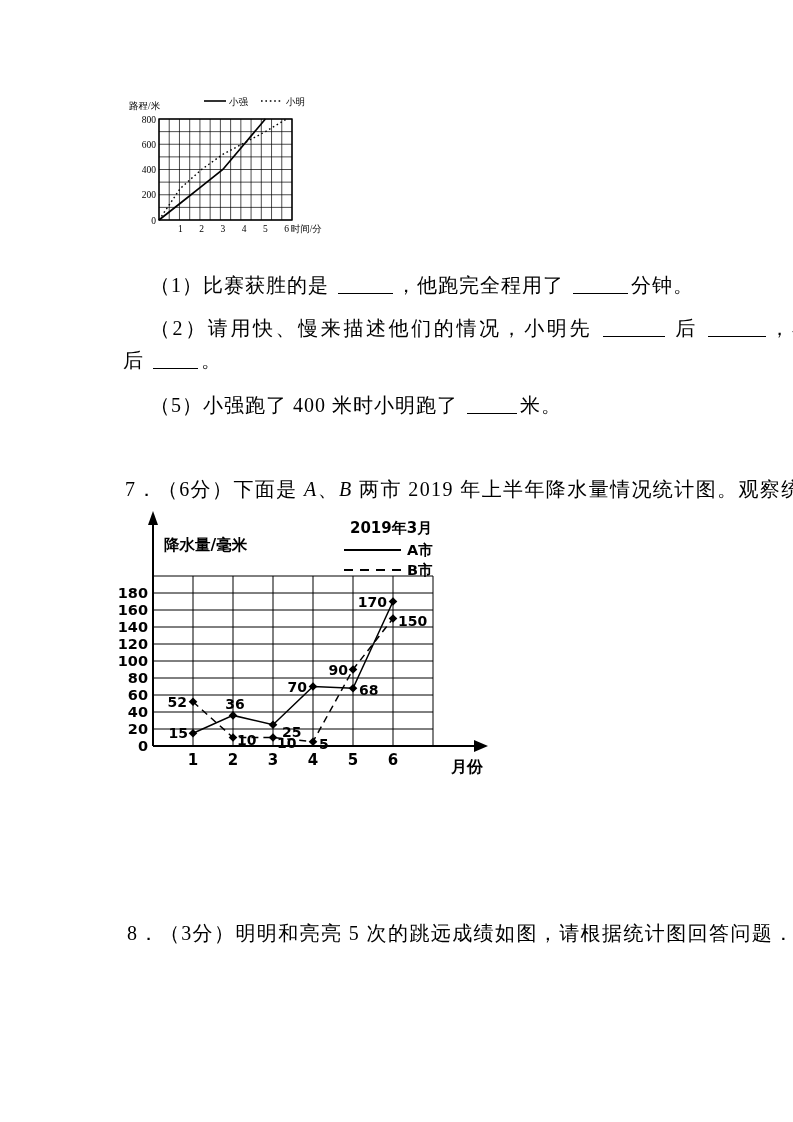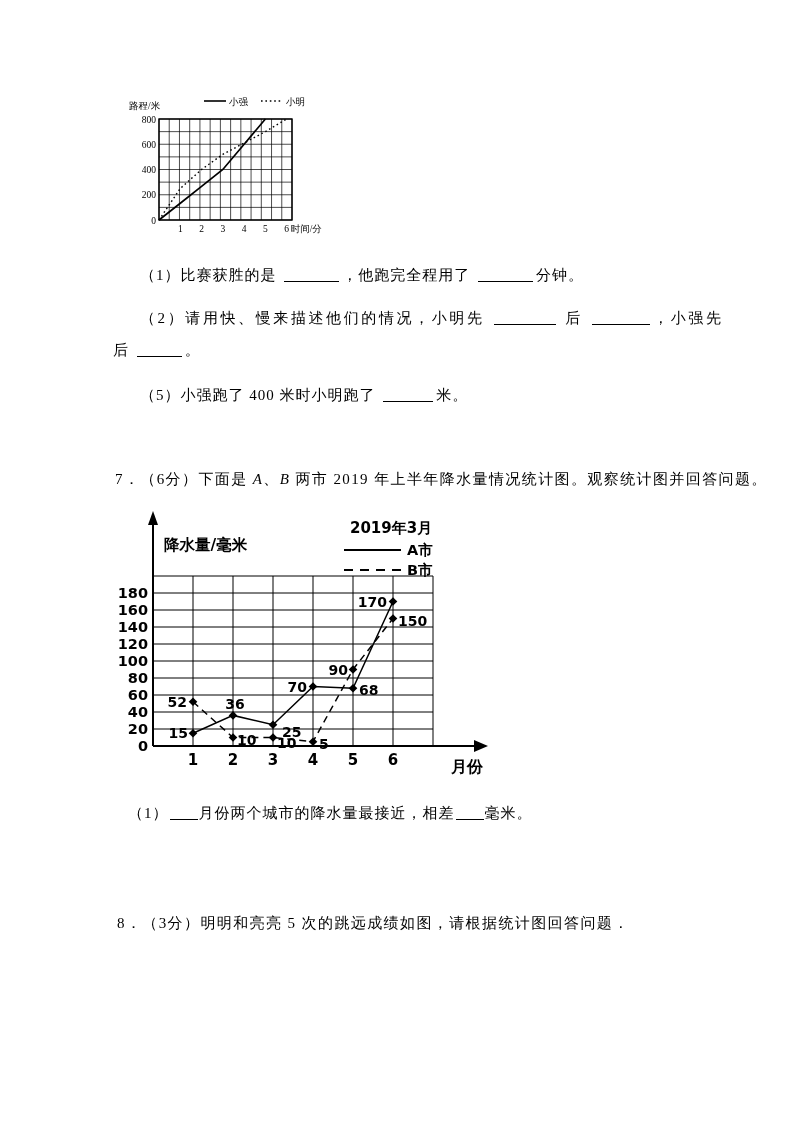--- a/index.html
+++ b/index.html
@@ -3,22 +3,22 @@
 <meta charset="utf-8">
 <style>
   html,body{margin:0;padding:0;}
   body{
     width:793px;height:1122px;background:#ffffff;position:relative;
     font-family:"Liberation Serif","DejaVu Serif",serif;
     color:#000;overflow:hidden;
   }
   .page{position:absolute;inset:0;}
   .line{
-    position:absolute;font-size:15px;line-height:22px;white-space:nowrap;
-    letter-spacing:1px;margin:3px;
+    position:absolute;font-size:20px;line-height:22px;white-space:nowrap;
+    letter-spacing:1px;margin:13px;
   }
   .sp2{letter-spacing:2.6px;}
   .sp15{letter-spacing:1.4px;}
   .blank{
     display:inline-block;height:12px;border-bottom:1.4px solid #000;
     vertical-align:-2px;margin:0 3px;
   }
   .blank.tight{margin:0 1px;}
   .it{font-style:italic;}
   .fig{position:absolute;}
@@ -177,20 +177,19 @@
         <g>
           <text x="240" y="25" fill="#000" font-size="15" class="sans">2019年3月</text>
           <line x1="234" y1="42" x2="291" y2="42" stroke="#000" stroke-width="2"></line>
           <text x="297" y="47" fill="#000" font-size="14.5" class="sans">A市</text>
           <line x1="234" y1="62" x2="291" y2="62" stroke="#000" stroke-width="2" stroke-dasharray="9 7"></line>
           <text x="297" y="67" fill="#000" font-size="14.5" class="sans">B市</text>
         </g>
       </svg>
   </figure>
 
-  <p class="line" style="top:799px;left:125px"><span>（1）</span><span class="blank tight" style="width:28px"></span><span>月份两个城市的降水量最接近，相差</span><span class="blank tight" style="width:28px"></span><span>毫米。</span></p>
 
 
 
   <p class="line sp15" style="top:909px;left:114px"><span>8．（3分）明明和亮亮 5 次的跳远成绩如图，请根据统计图回答问题．</span></p>
 
 
 </div>
 
 </body></html>

